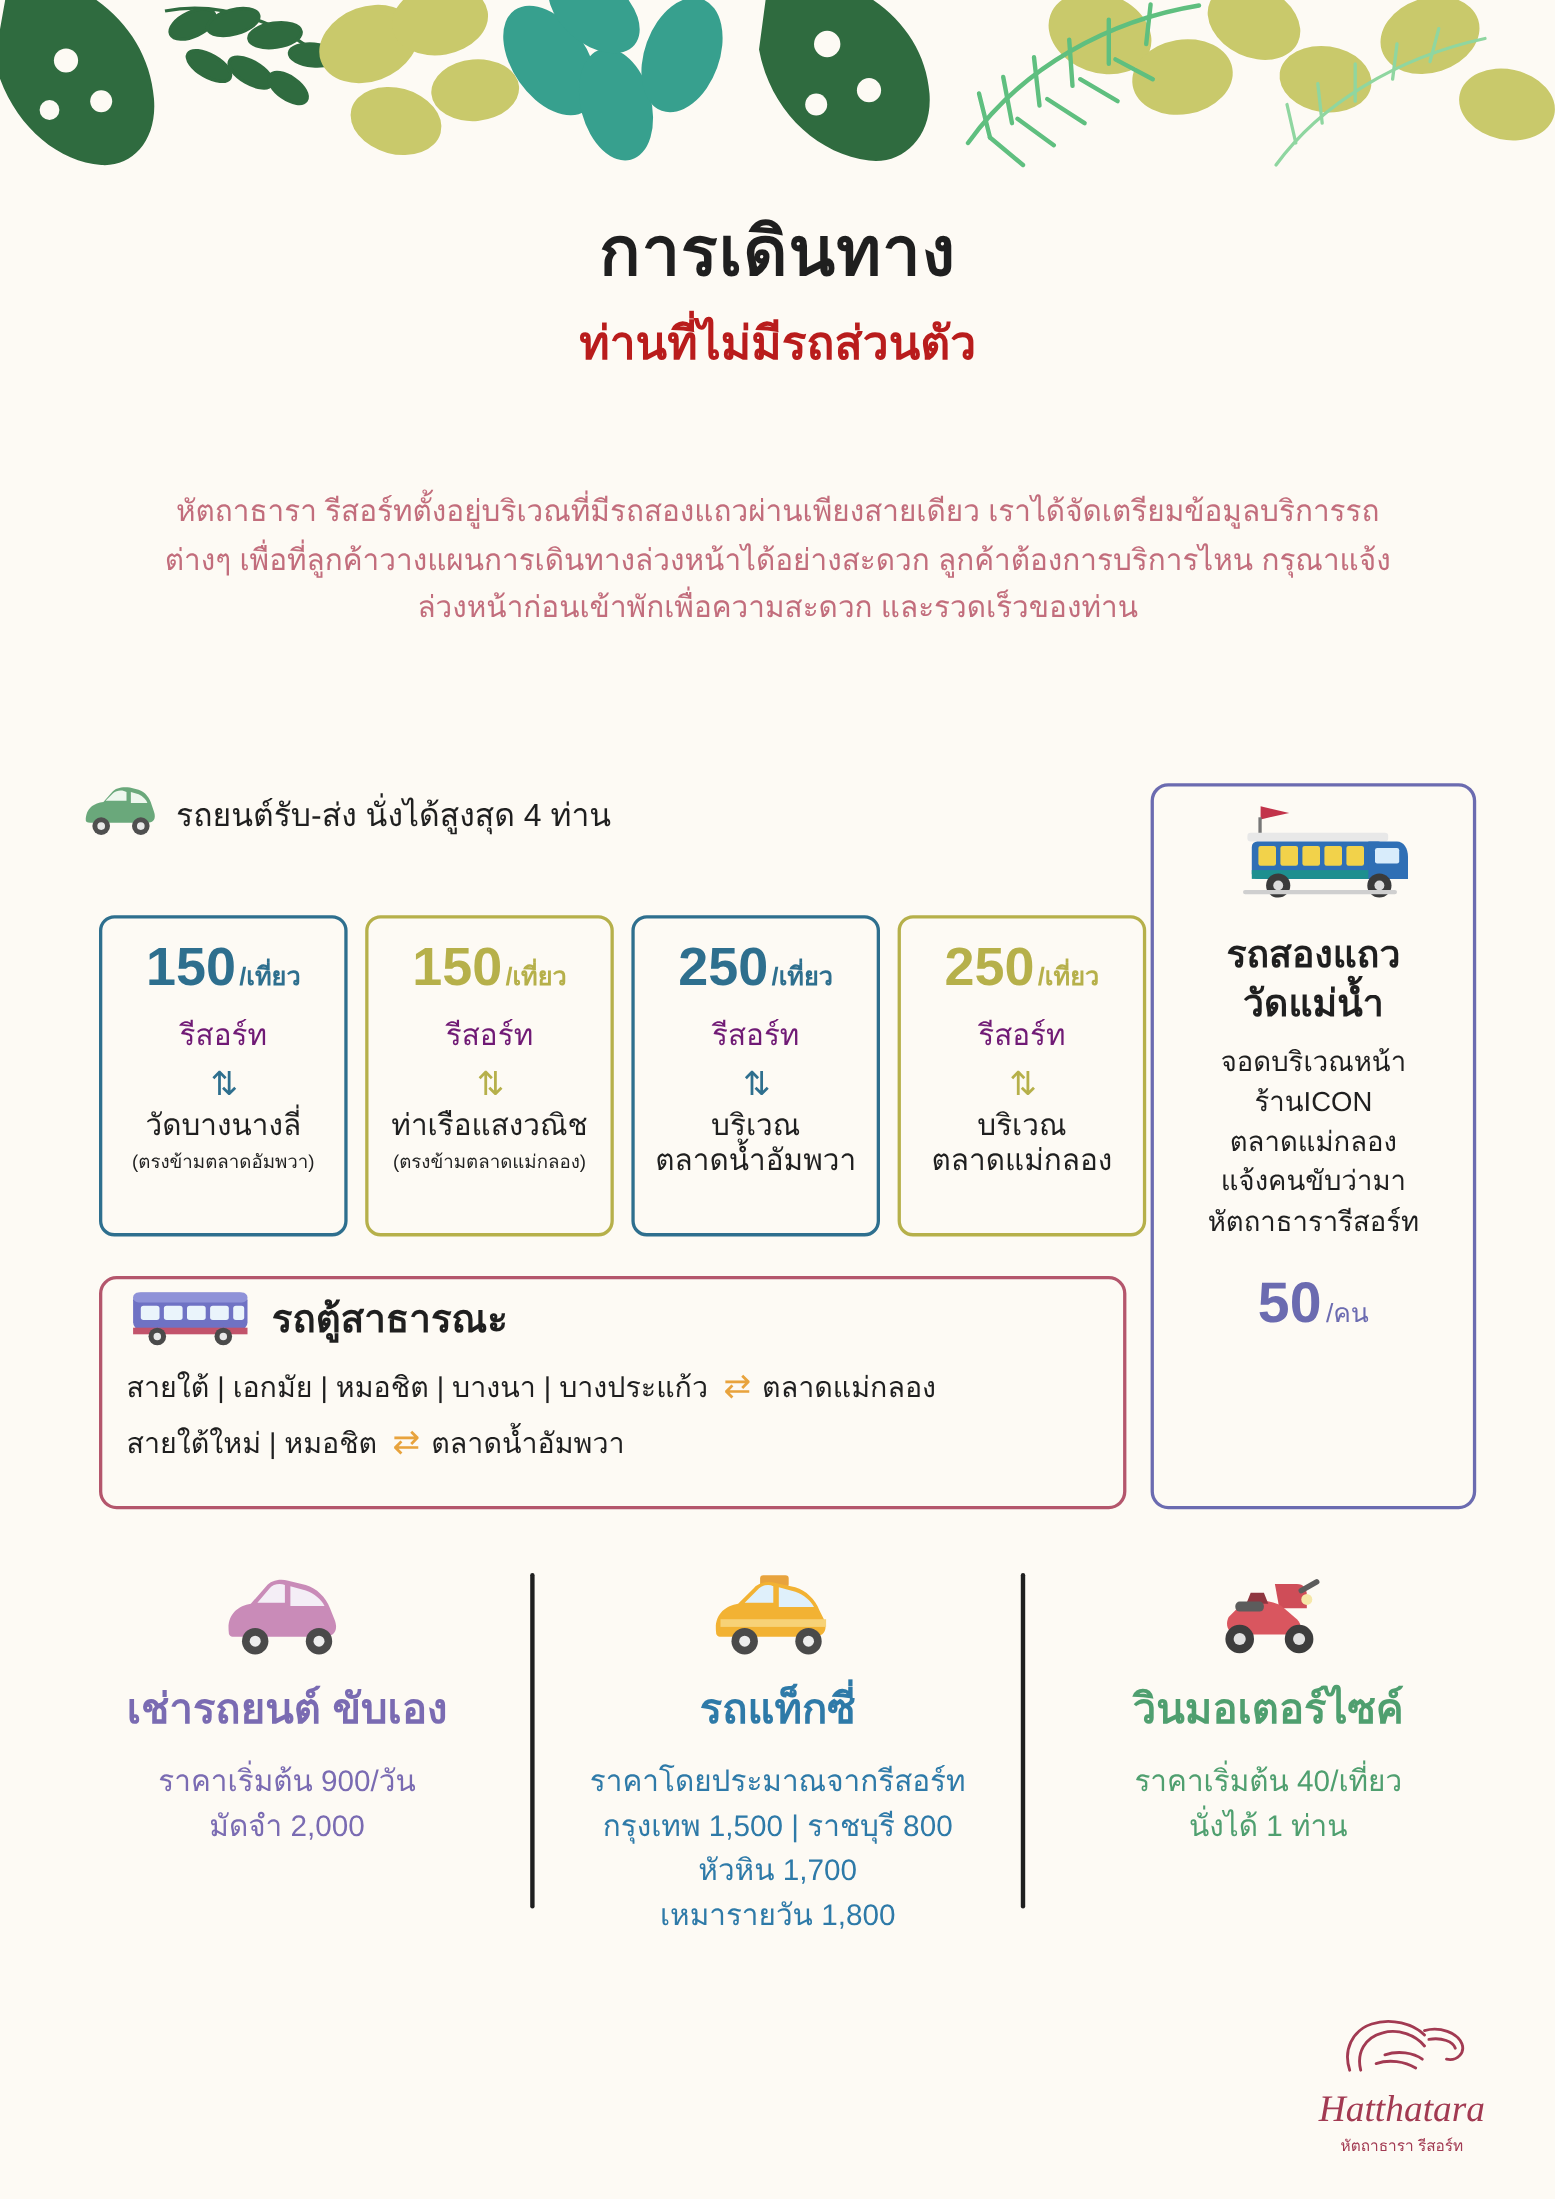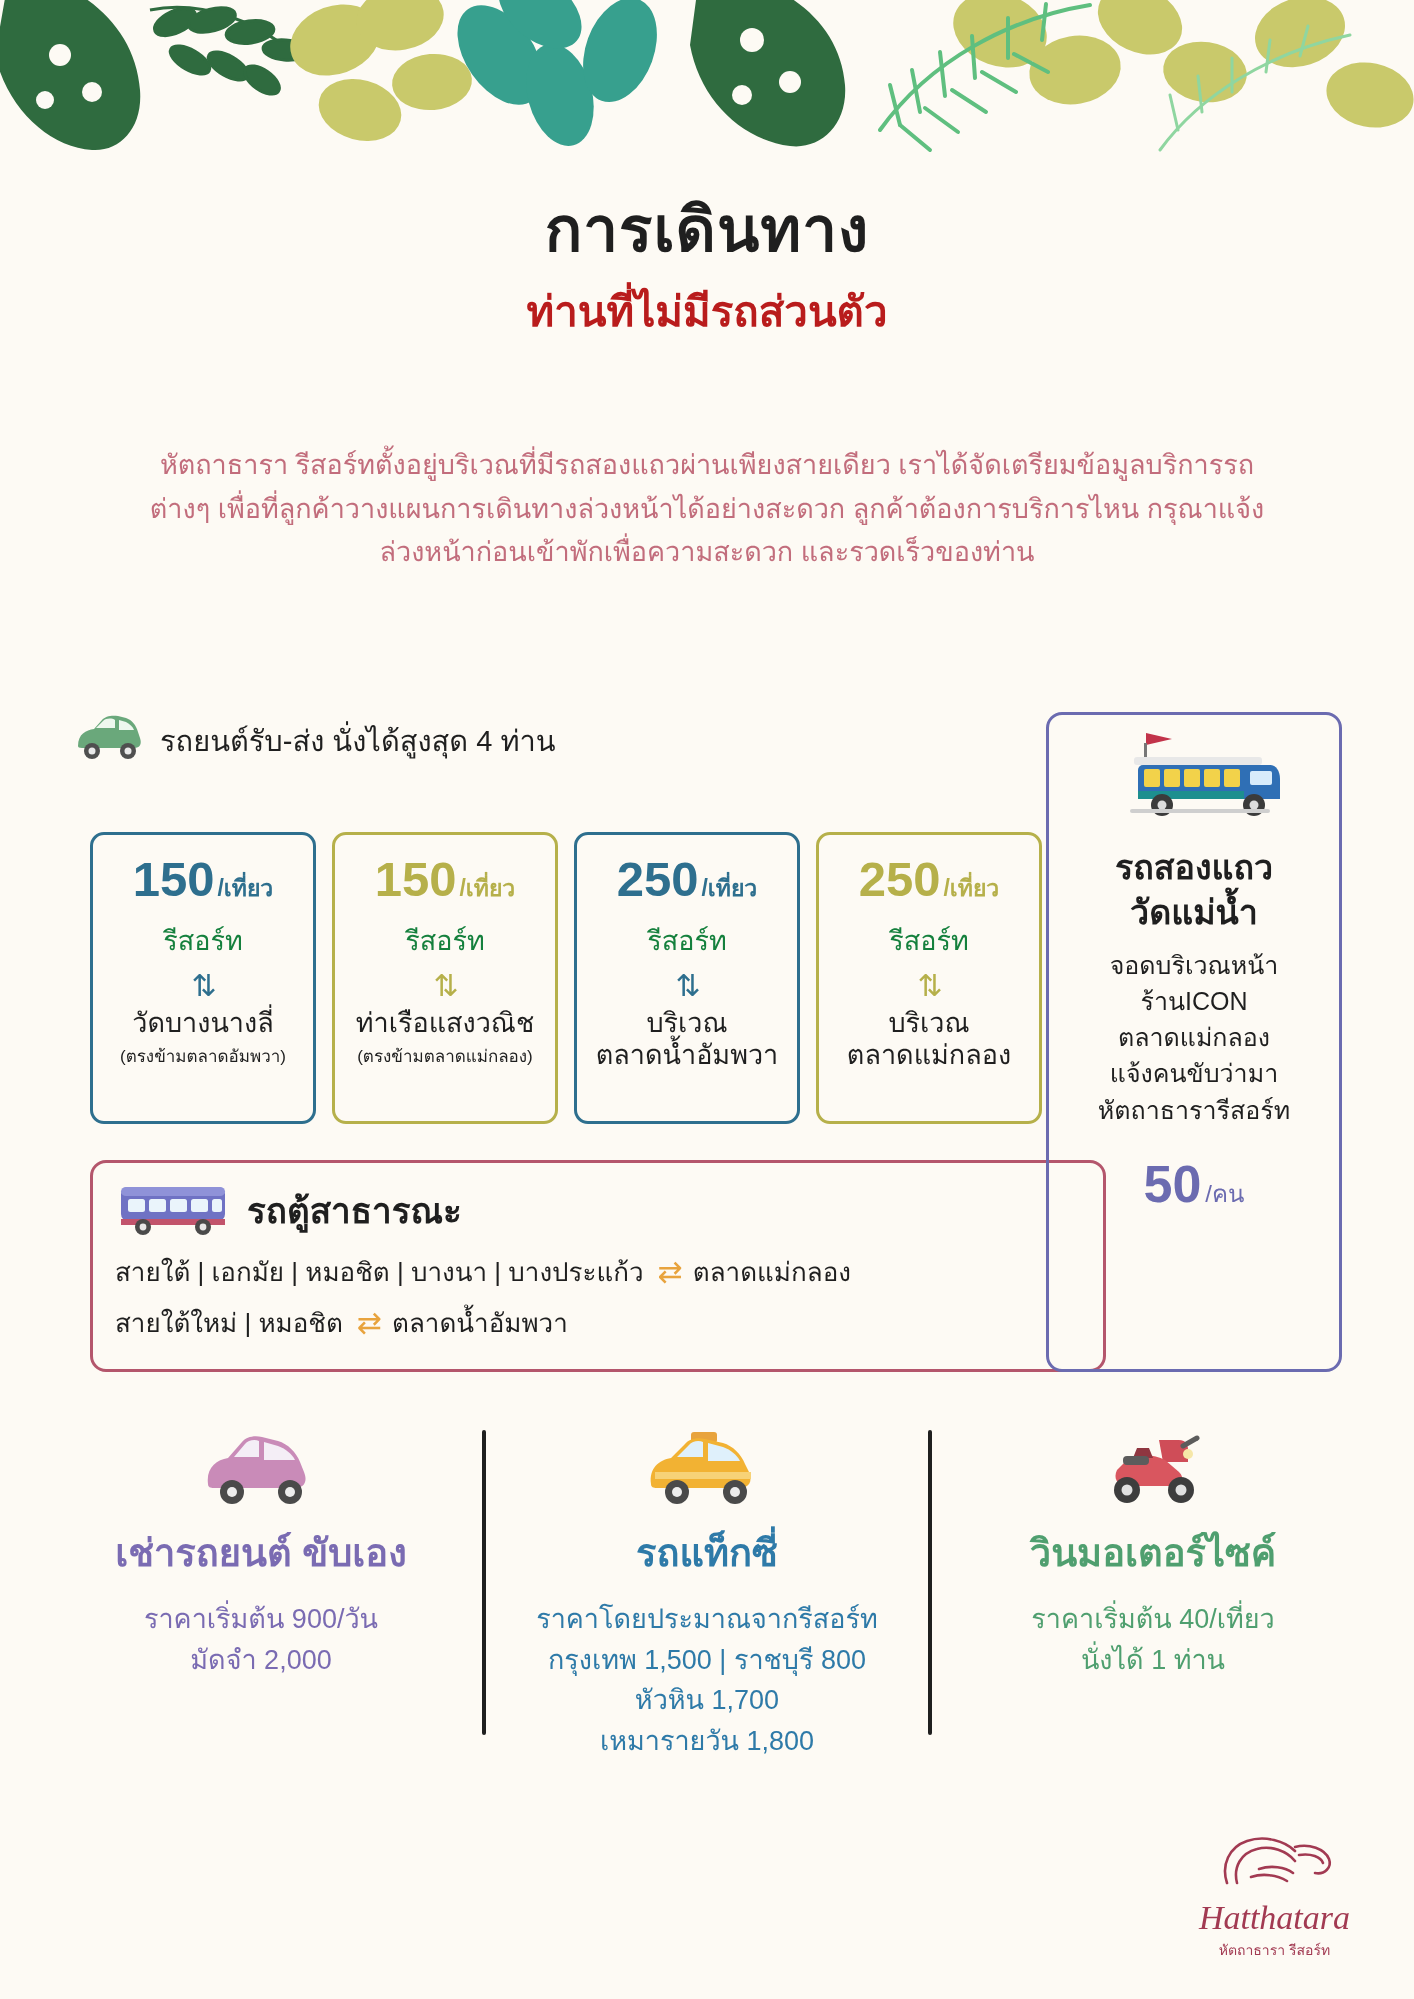--- a/index.html
+++ b/index.html
@@ -106,21 +106,21 @@
     font-size: 49px;
     font-weight: bold;
   }
   .price-card .per {
     font-size: 23px;
     font-weight: bold;
   }
   .price-card .from {
     font-size: 27px;
     margin-top: 12px;
-    color: #15803d;
+    color: #701a75;
   }
   .price-card .arrows {
     font-size: 30px;
     margin: 6px 0 4px;
     letter-spacing: -2px;
   }
   .price-card .to {
     font-size: 27px;
     color: #1f1f1f;
     line-height: 1.2;
@@ -129,26 +129,26 @@
     font-size: 17px;
     color: #1f1f1f;
     margin-top: 3px;
   }
 
   
   .van-box {
     position: absolute;
     top: 1160px;
     left: 90px;
-    width: 1016px;
+    width: 934px;
     height: 212px;
     border: 3px solid #b4566c;
     border-radius: 16px;
     box-sizing: border-box;
-    padding: 16px 22px;
+    padding: 4px 22px;
   }
   .van-head {
     display: flex;
     align-items: center;
     gap: 12px;
   }
   .van-title {
     font-size: 35px;
     font-weight: bold;
     color: #1f1f1f;

